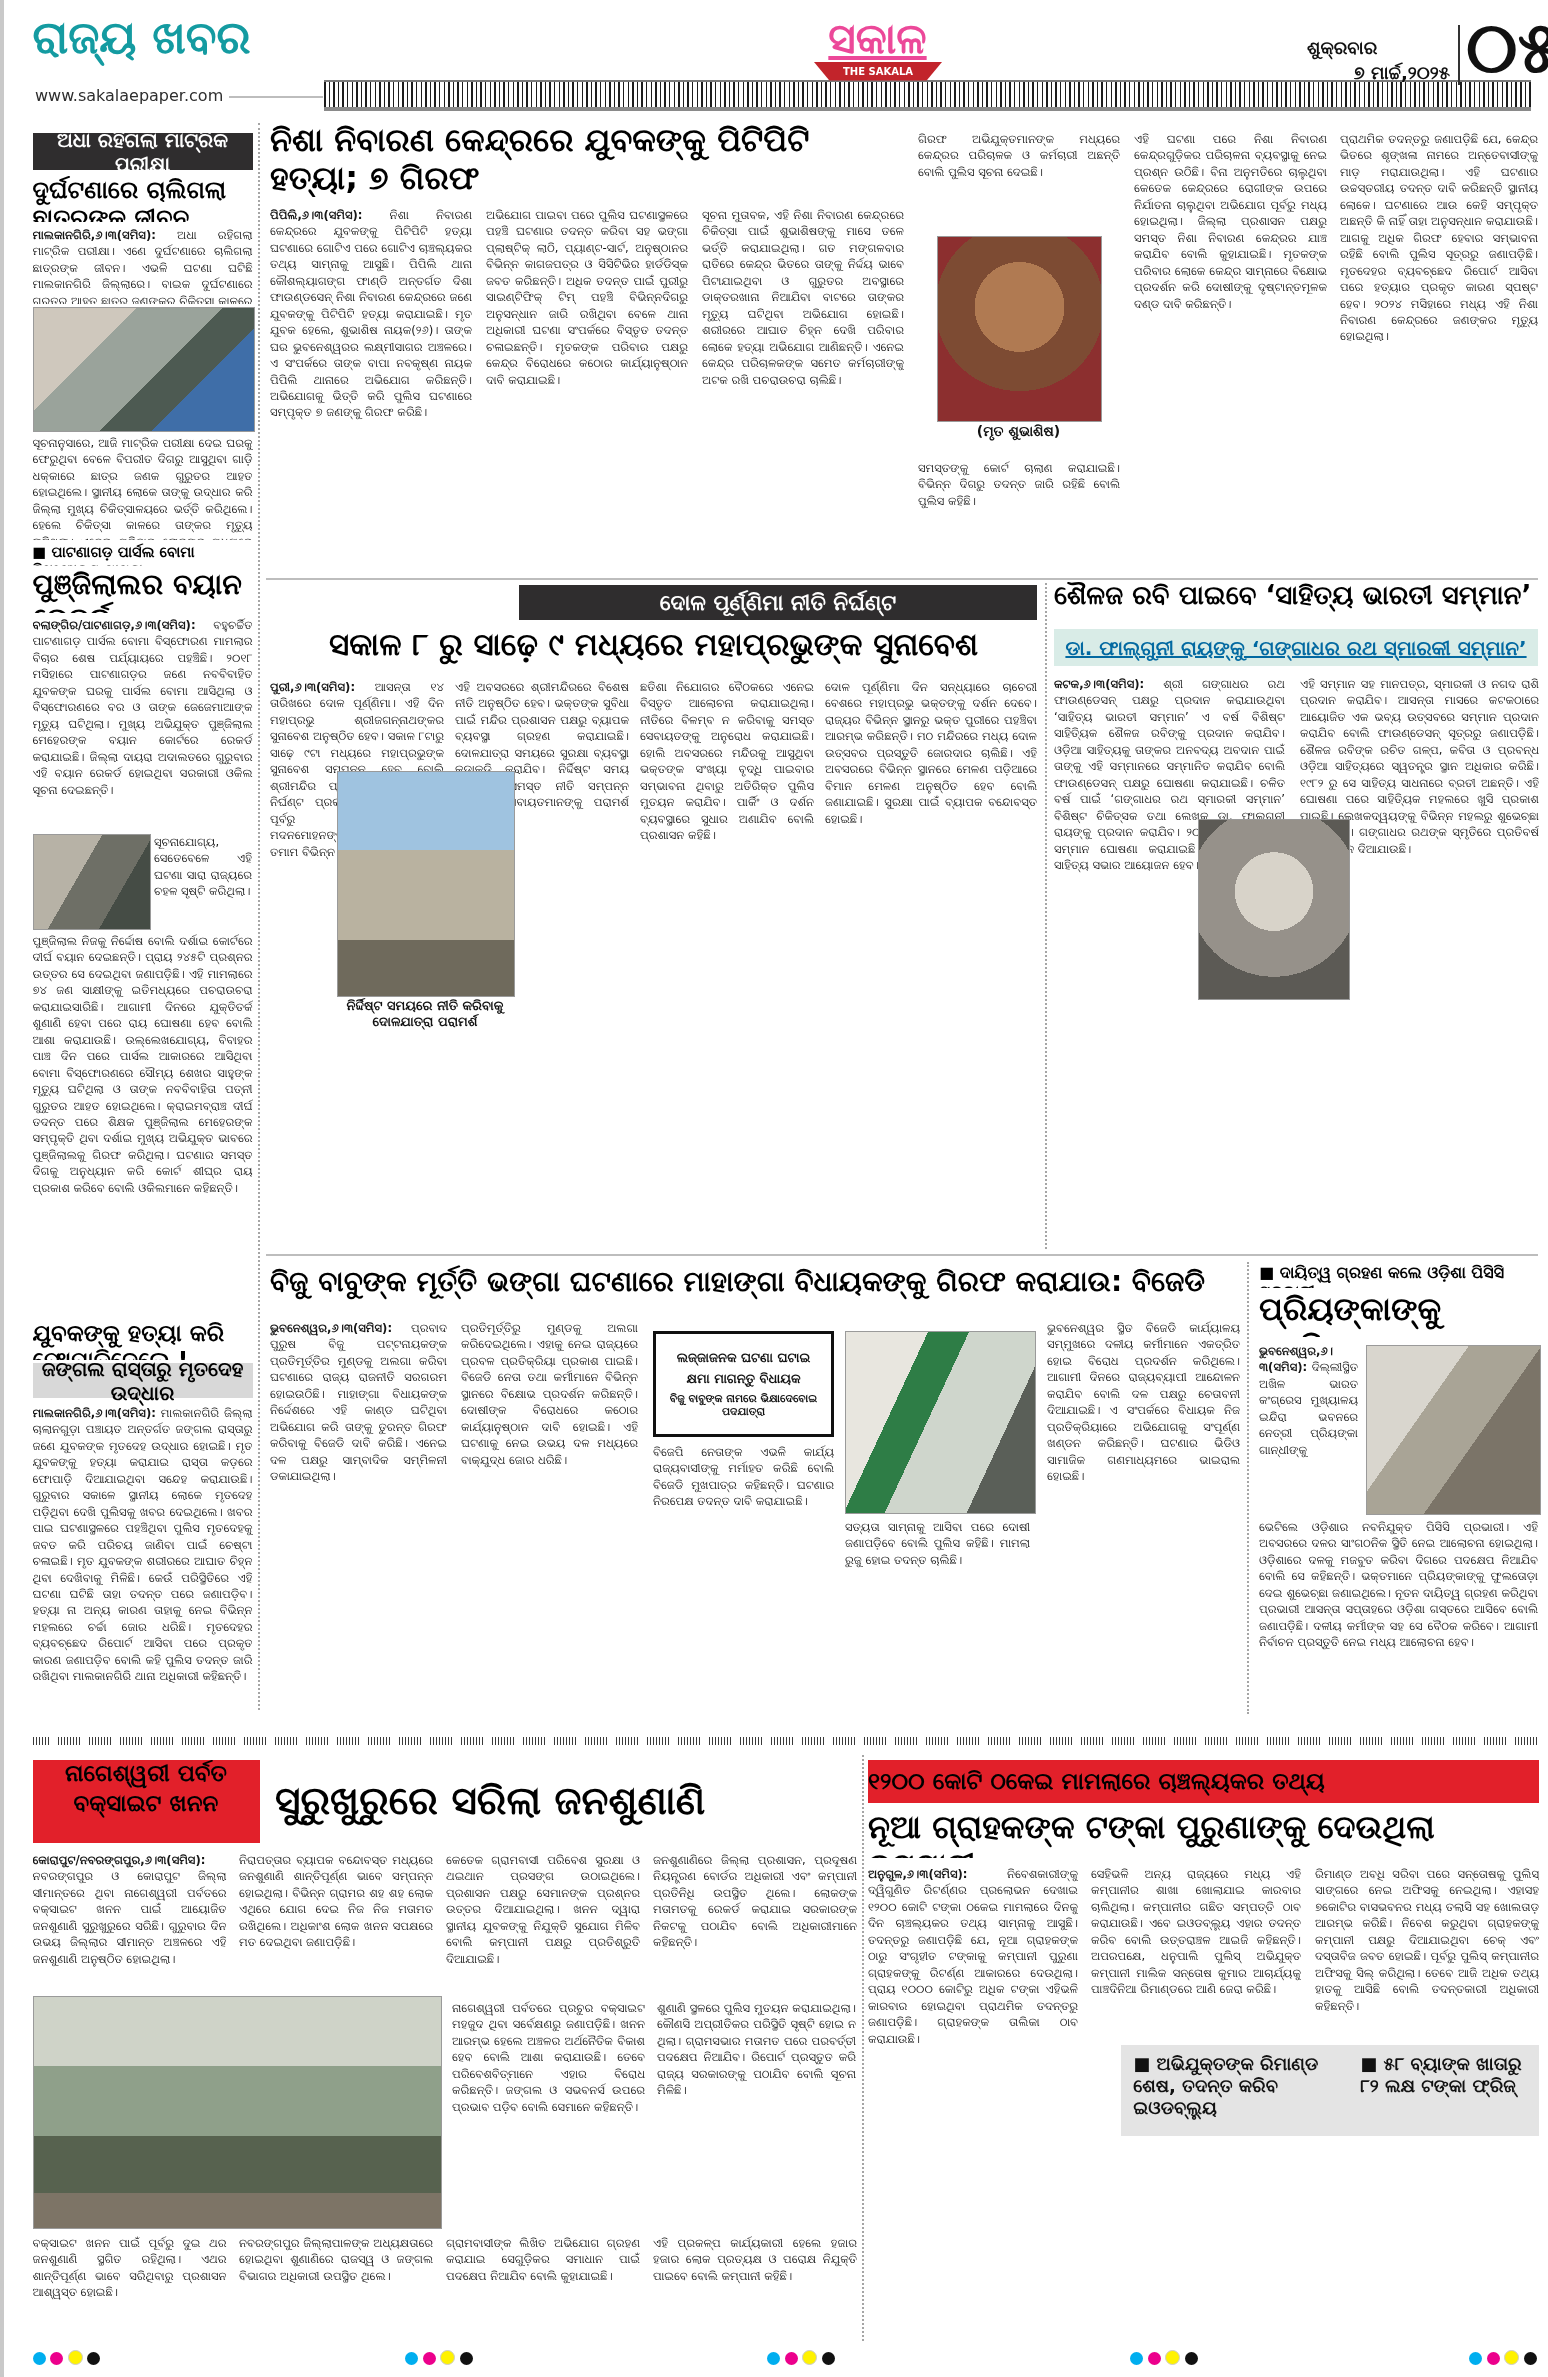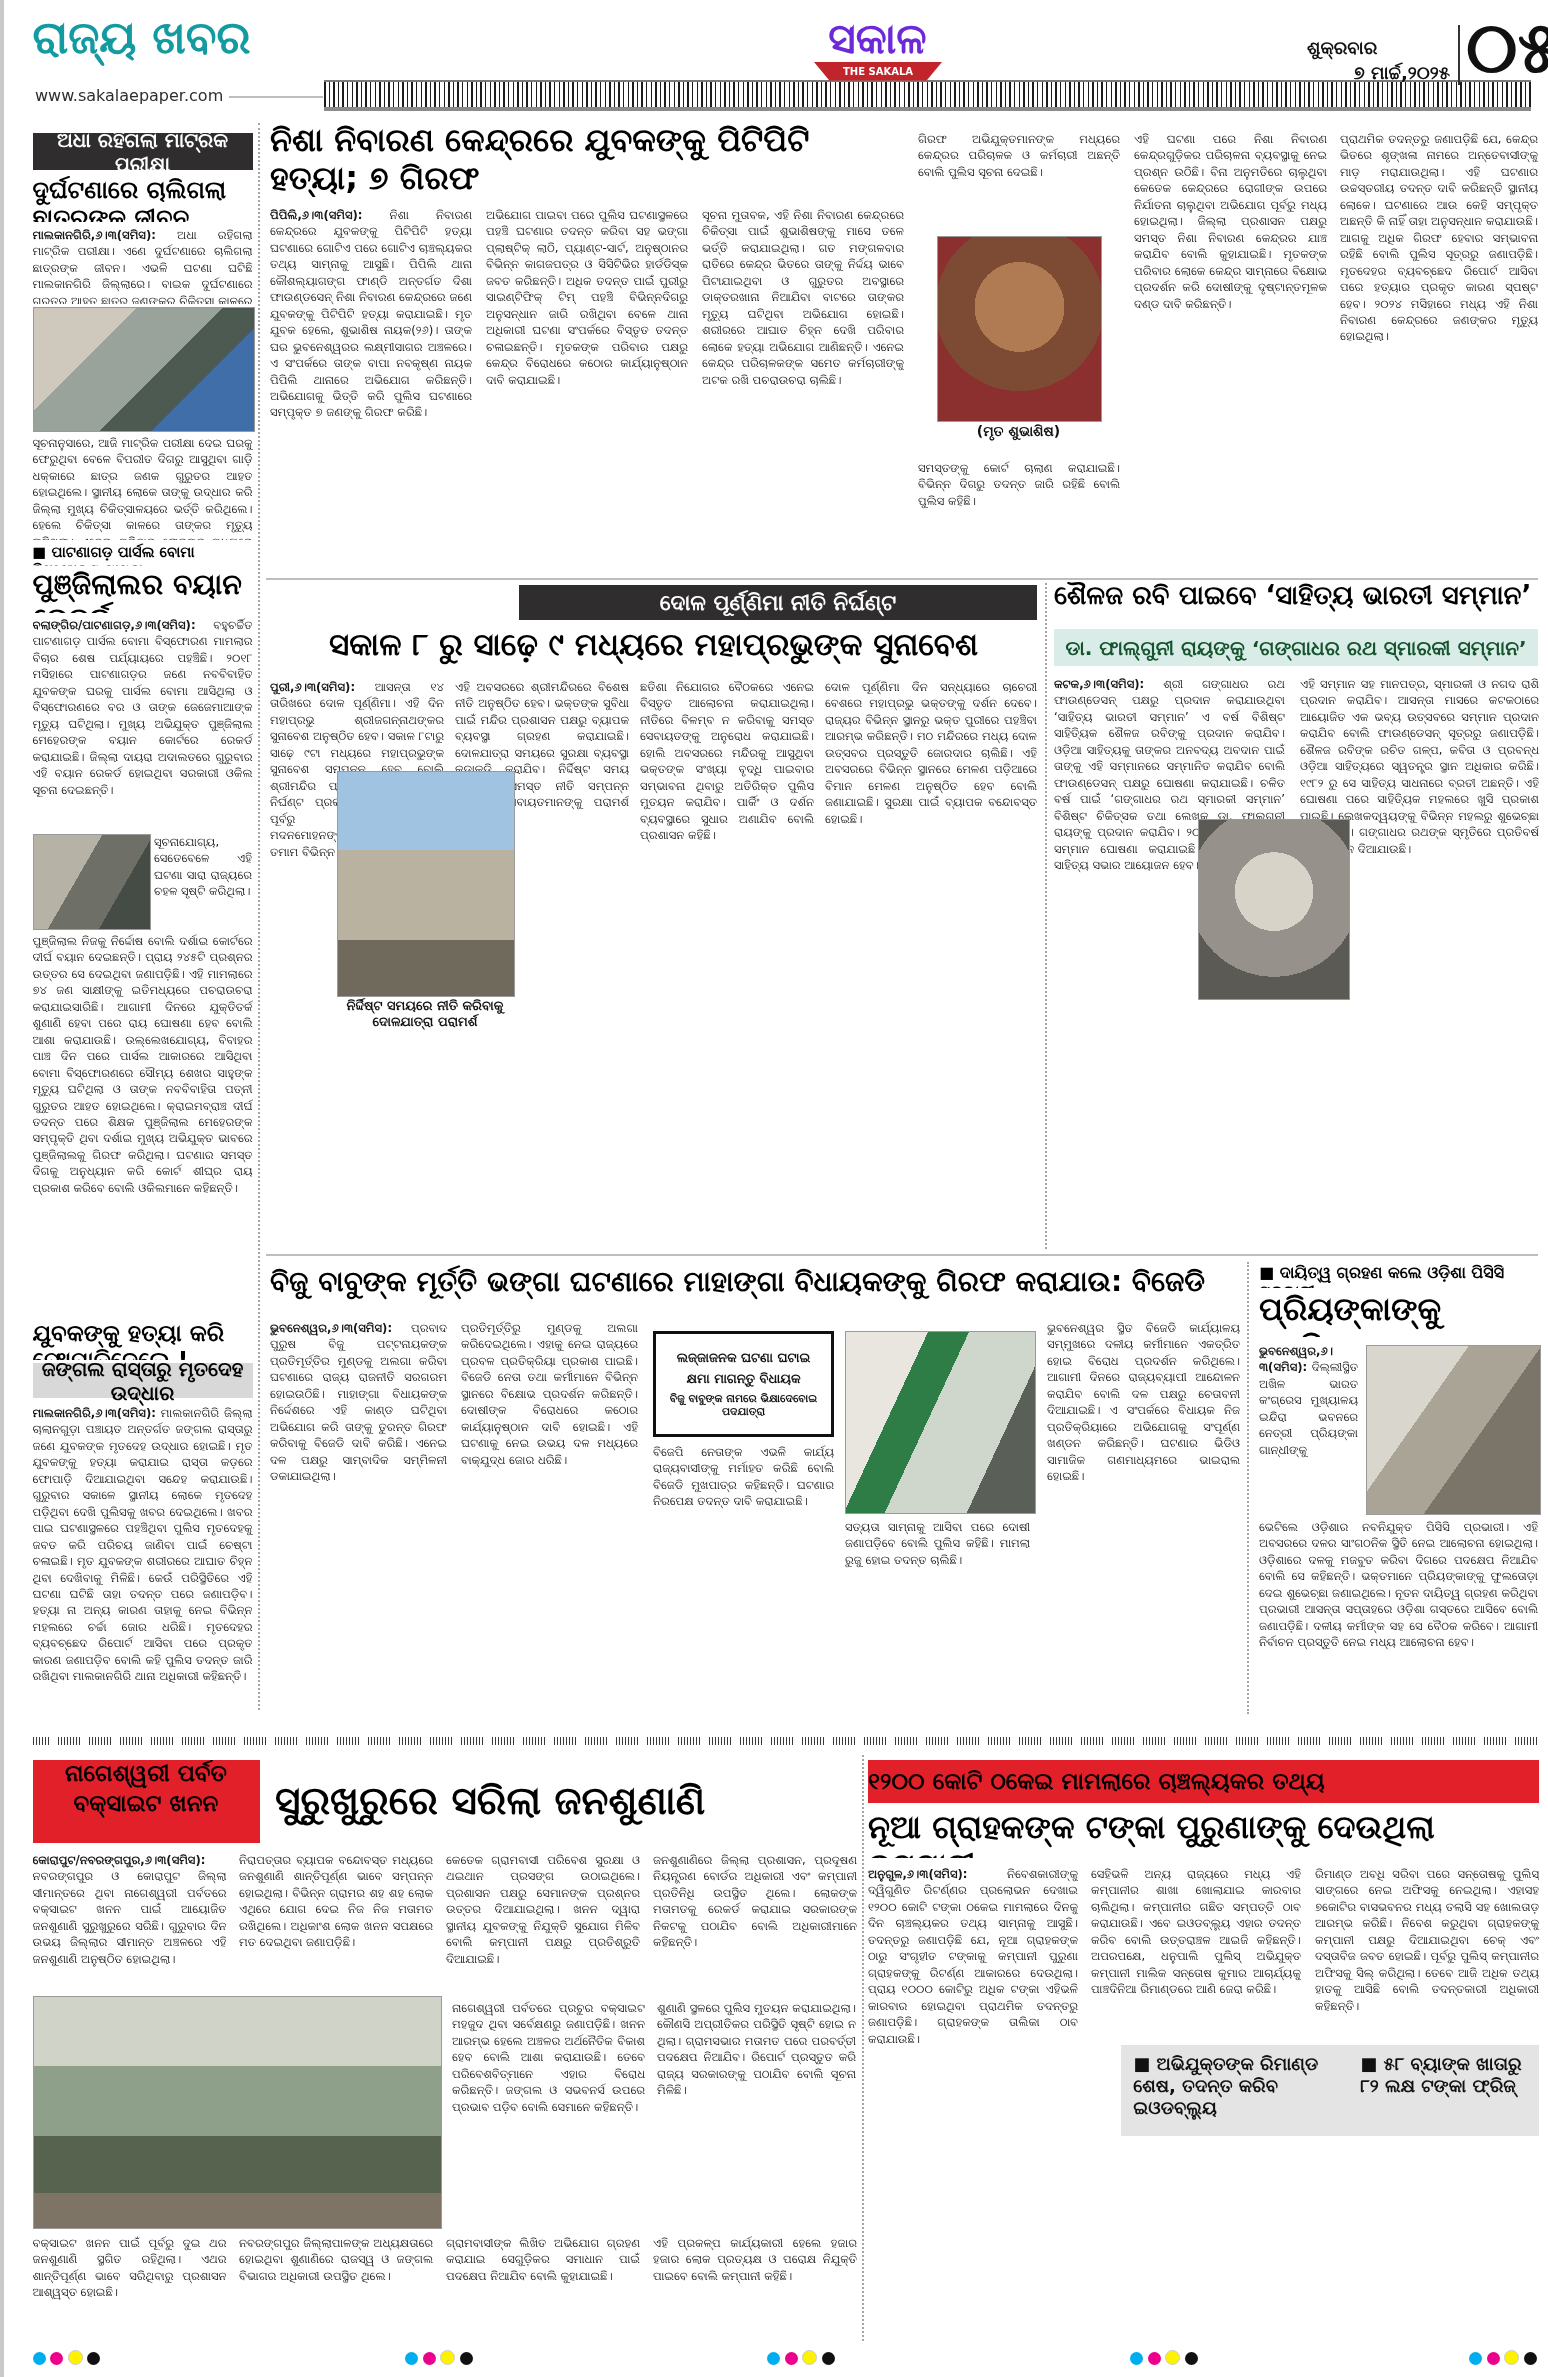--- a/index.html
+++ b/index.html
@@ -6,21 +6,21 @@
   .page{position:relative;width:1548px;height:2377px;background:#ffffff;margin:0 auto;
         font-family:"DejaVu Sans",sans-serif;color:#111;overflow:hidden;
         border-left:4.6px solid #c9c9c9;border-right:4.6px solid #c9c9c9;}
   .abs{position:absolute;}
   .headline{font-weight:bold;color:#000;line-height:1.18;overflow:hidden;}
   .body-text{font-size:11.6px;line-height:1.42;text-align:justify;color:#161616;overflow:hidden;}
   .dateline{font-weight:bold;}
   .banner-dark{background:#2f2d2e;color:#fff;font-weight:bold;display:flex;align-items:center;justify-content:center;text-align:center;}
   .banner-red{background:#e2202a;color:#000000;font-weight:bold;display:flex;align-items:center;justify-content:flex-start;text-align:center;}
   .banner-gray{background:#d8d8d8;color:#000;font-weight:bold;display:flex;align-items:center;justify-content:center;text-align:center;}
-  .banner-teal{background:#d9ece7;color:#14532d;font-weight:bold;display:flex;align-items:center;justify-content:center;text-align:left;}
+  .banner-teal{background:#d9ece7;color:#0369a1;font-weight:bold;display:flex;align-items:center;justify-content:center;text-align:left;text-decoration:underline;}
   .kicker{font-weight:bold;color:#000;overflow:hidden;}
   .photo{overflow:hidden;border:0.8px solid #9a9a9a;}
   .caption{font-weight:bold;text-align:center;overflow:hidden;background:#fff;}
   .barcode{border-top:2.3px solid #7a7a7a;border-bottom:4.6px solid #8a8a8a;
            background:repeating-linear-gradient(90deg,#1c1c1c 0 1.5px,#ffffff 1.5px 4.6px);}
   .barcode-thin{background:repeating-linear-gradient(90deg,#3a3a3a 0 0.8px,#ffffff 0.8px 3.1px);}
   .vdots{width:0;border-left:2.3px dotted #a5a5a5;}
   .hrule{background:#bdbdbd;}
   .quote-box{border:3.1px solid #101010;background:#fff;font-weight:bold;text-align:center;
              display:flex;flex-direction:column;justify-content:center;gap:4.6px;padding:6.2px 7.7px;box-sizing:border-box;}
@@ -40,21 +40,21 @@
 </head>
 <body>
 
 <div class="page">
 
   <div class="abs" style="left:28.5px;top:10.8px;width:262px;height:65px;font-size:45px;font-weight:bold;color:#149ba1;">ରାଜ୍ୟ ଖବର</div>
   <div class="abs" style="left:31px;top:86px;width:193px;height:20px;font-size:16px;color:#2e2e2e;">www.sakalaepaper.com</div>
   <div class="abs hrule" style="left:225px;top:96px;width:94px;height:1.5px;"></div>
   <div class="abs barcode" style="left:320px;top:80px;width:1207px;height:31px;box-sizing:border-box;"></div>
 
-  <div class="abs" style="left:808px;top:14px;width:131px;height:48px;font-size:42px;font-weight:bold;color:#6d28d9;text-align:center;">ସକାଳ</div>
+  <div class="abs" style="left:808px;top:14px;width:131px;height:48px;font-size:42px;font-weight:bold;color:#ec4899;text-align:center;text-decoration:underline;">ସକାଳ</div>
   <div class="abs" style="left:810px;top:62px;width:128px;height:18.5px;background:#c2242b;color:#fff;font-size:10px;font-weight:bold;
               display:flex;align-items:center;justify-content:center;clip-path:polygon(0 0,100% 0,88% 100%,12% 100%);">THE SAKALA</div>
 
   <div class="abs" style="left:1303px;top:37px;width:143px;height:21.6px;font-size:18px;font-weight:bold;text-align:left;">ଶୁକ୍ରବାର</div>
   <div class="abs" style="left:1280px;top:62px;width:166px;height:21.6px;font-size:18px;text-align:right;font-weight:bold;">୭ ମାର୍ଚ୍ଚ,୨୦୨୫</div>
   <div class="abs" style="left:1454px;top:25px;width:2.3px;height:60px;background:#333;"></div>
   <div class="abs" style="left:1462px;top:6.2px;width:83px;height:83px;font-size:71px;font-weight:bold;line-height:83px;">୦୫</div>
 
   <div class="abs banner-dark" style="left:28.5px;top:133px;width:220px;height:37px;font-size:20px;">ଅଧା ରହିଗଲା ମାଟ୍ରିକ ପରୀକ୍ଷା</div>
   <div class="abs headline" style="left:28.5px;top:176px;width:220px;height:46px;font-size:24px;">ଦୁର୍ଘଟଣାରେ ଚାଲିଗଲା ଛାତ୍ରଙ୍କ ଜୀବନ</div>

